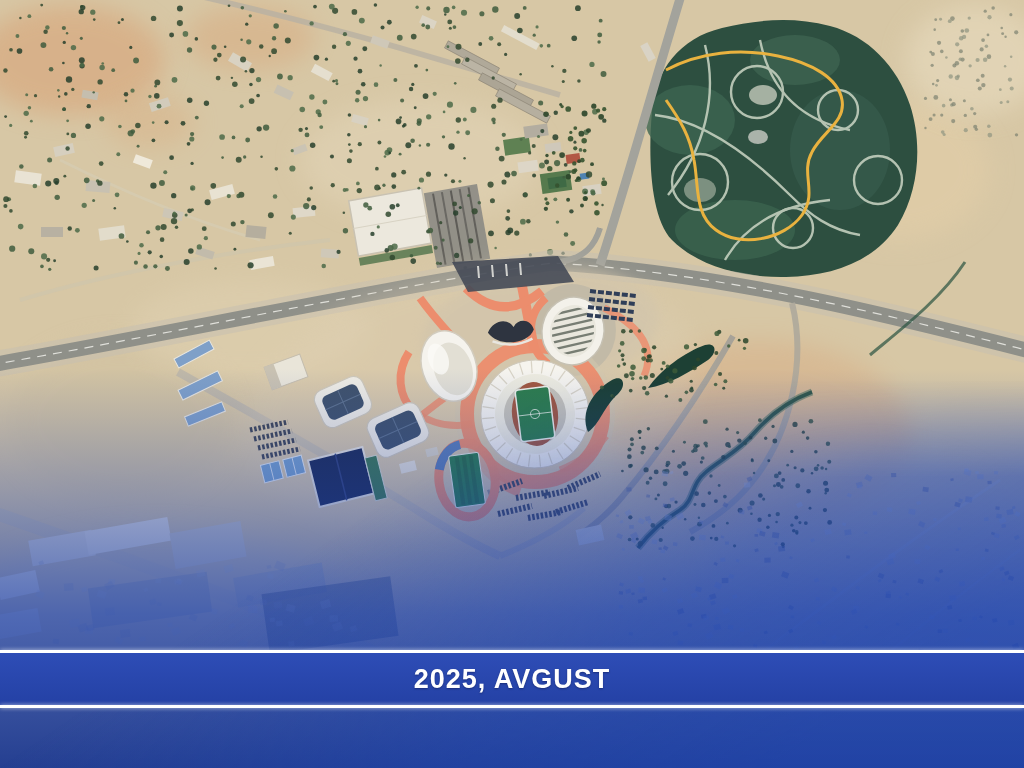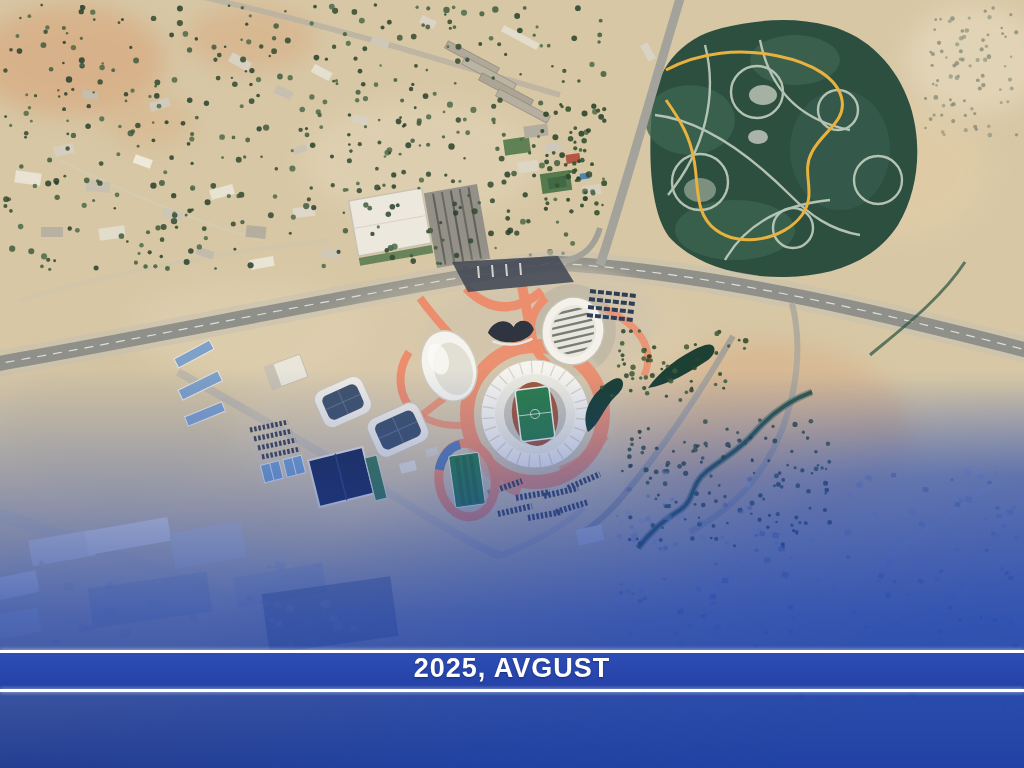--- a/index.html
+++ b/index.html
@@ -1,21 +1,21 @@
 <!DOCTYPE html>
 <html style="--desert-tan: #d7c7a5; --park-green: #2d4f40; --trail-yellow: #e9b23f; --path-salmon: #ec8d6d; --pitch-green: #2e7d4b; --overlay: #1c41ad; --banner: #2e4db6; --banner-dark: #2441a5; --banner-line: #ffffff; --caption-text: #ffffff;"><head>
 <meta charset="utf-8">
 <style>
   html,body{margin:0;padding:0;background:#000;}
   .stage{position:relative;width:1024px;height:768px;overflow:hidden;
          font-family:"Liberation Sans",sans-serif;background:var(--desert-tan,#d7c7a5);}
   .stage svg{position:absolute;left:0;top:0;}
   .banner{position:absolute;left:0;right:0;top:650px;z-index:5;}
   .banner-line{height:3px;background:var(--banner-line,#fff);box-shadow:0 0 4px rgba(255,255,255,.7);}
-  .banner-body{height:36px;display:flex;align-items:flex-start;justify-content:center;
+  .banner-body{height:52px;display:flex;align-items:center;justify-content:center;
     background:linear-gradient(180deg,var(--banner,#2e4db6) 0%,var(--banner-dark,#2441a5) 100%);}
   .banner-body span{color:var(--caption-text,#fff);font-size:27px;font-weight:bold;
     letter-spacing:1px;text-shadow:0 1px 2px rgba(0,0,30,.35);}
 </style>
 </head>
 <body>
 
 <div class="stage">
 <svg width="1024" height="768" viewBox="0 0 1024 768">
   <defs>

